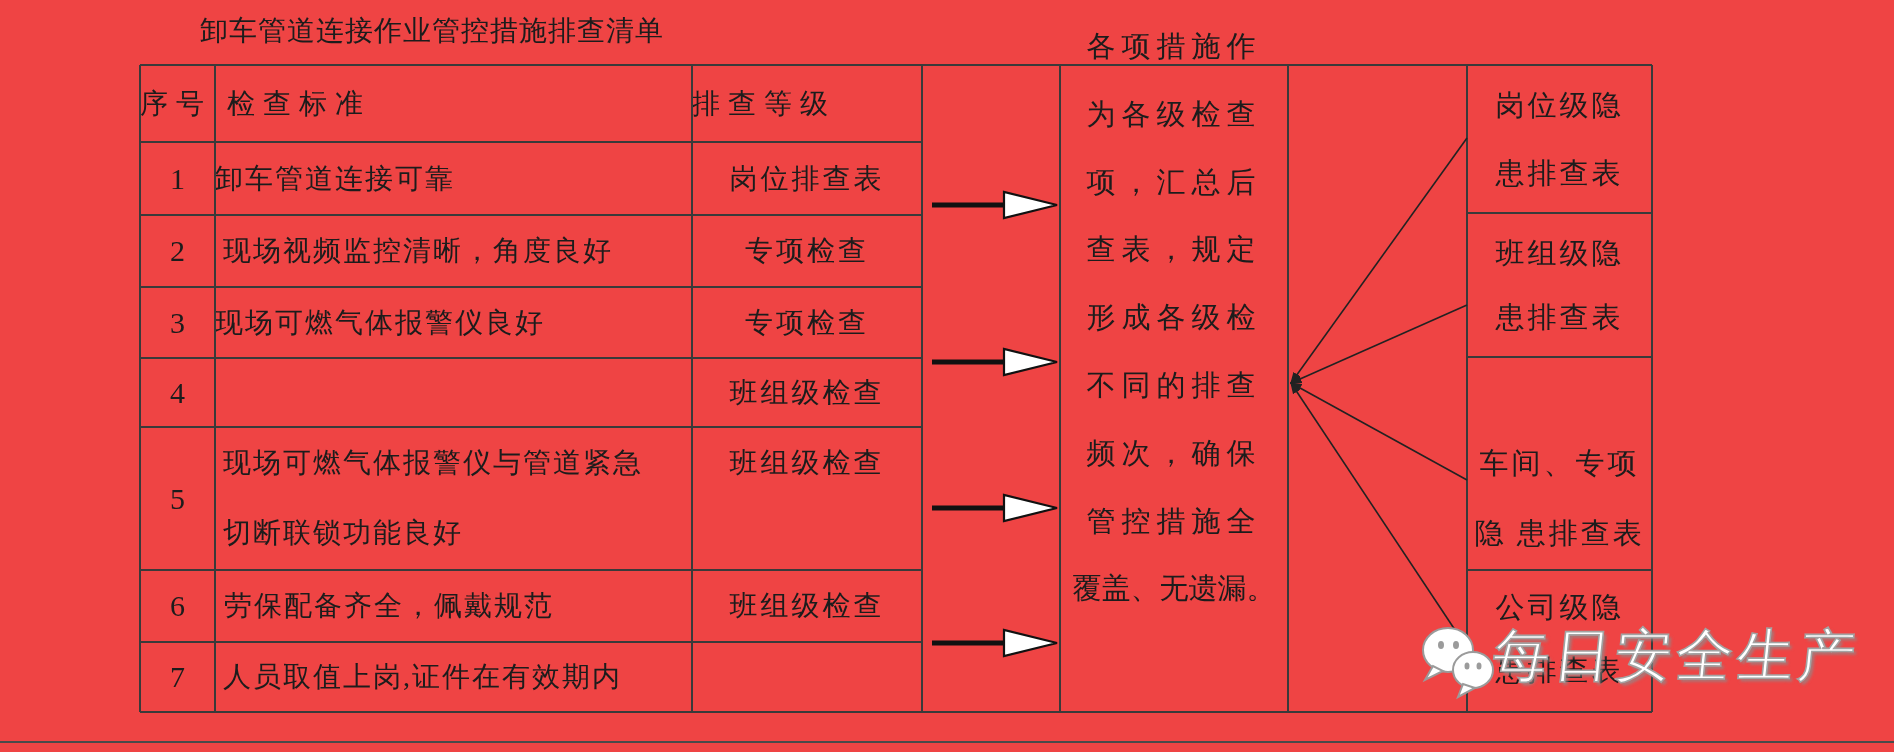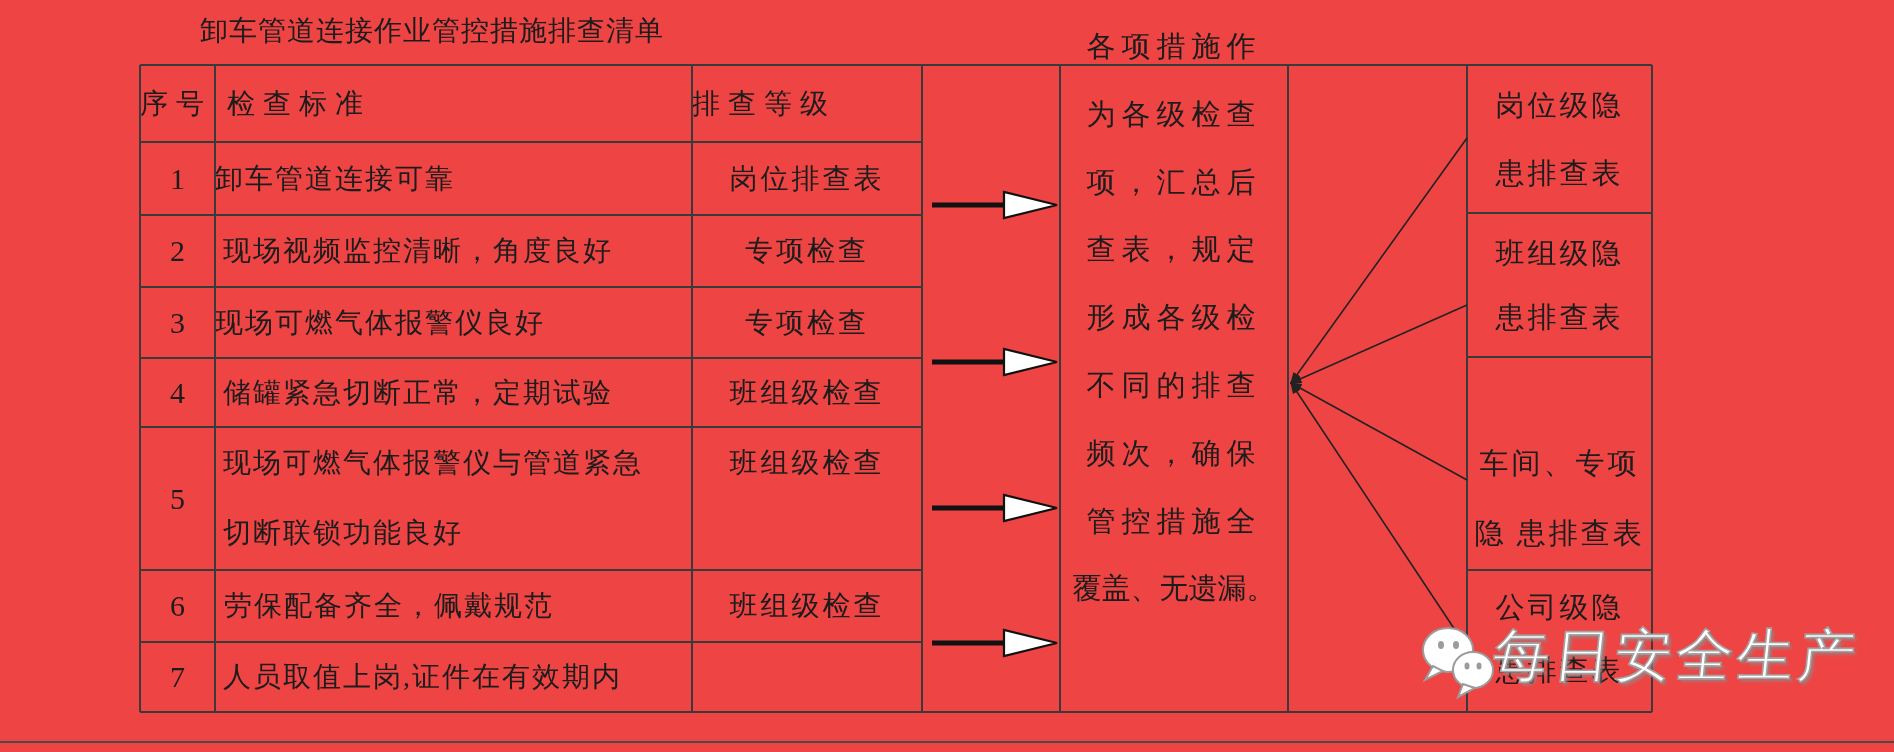--- a/index.html
+++ b/index.html
@@ -112,21 +112,20 @@
 
   <div class="cell num" style="left:140px;top:215px;width:75px;line-height:72px;">2</div>
   <div class="cell std c-left" style="left:215px;top:215px;width:469px;line-height:72px;">现场视频监控清晰，角度良好</div>
   <div class="cell lvl" style="left:692px;top:215px;width:230px;line-height:72px;">专项检查</div>
 
   <div class="cell num" style="left:140px;top:287px;width:75px;line-height:71px;">3</div>
   <div class="cell std c-center" style="left:215px;top:287px;width:477px;line-height:71px;">现场可燃气体报警仪良好</div>
   <div class="cell lvl" style="left:692px;top:287px;width:230px;line-height:71px;">专项检查</div>
 
   <div class="cell num" style="left:140px;top:358px;width:75px;line-height:69px;">4</div>
-  <div class="cell std c-left" style="left:215px;top:358px;width:469px;line-height:69px;">储罐紧急切断正常，定期试验</div>
   <div class="cell lvl" style="left:692px;top:358px;width:230px;line-height:69px;">班组级检查</div>
 
   <div class="cell num" style="left:140px;top:427px;width:75px;line-height:143px;">5</div>
   <div class="cell wrapcell" style="left:223px;top:428px;width:424px;height:141px;">现场可燃气体报警仪与管道紧急切断联锁功能良好</div>
   <div class="cell lvl" style="left:692px;top:427px;width:230px;line-height:72px;">班组级检查</div>
 
   <div class="cell num" style="left:140px;top:570px;width:75px;line-height:72px;">6</div>
   <div class="cell std c-center" style="left:224px;top:570px;width:477px;line-height:72px;">劳保配备齐全，佩戴规范</div>
   <div class="cell lvl" style="left:692px;top:570px;width:230px;line-height:72px;">班组级检查</div>
 

